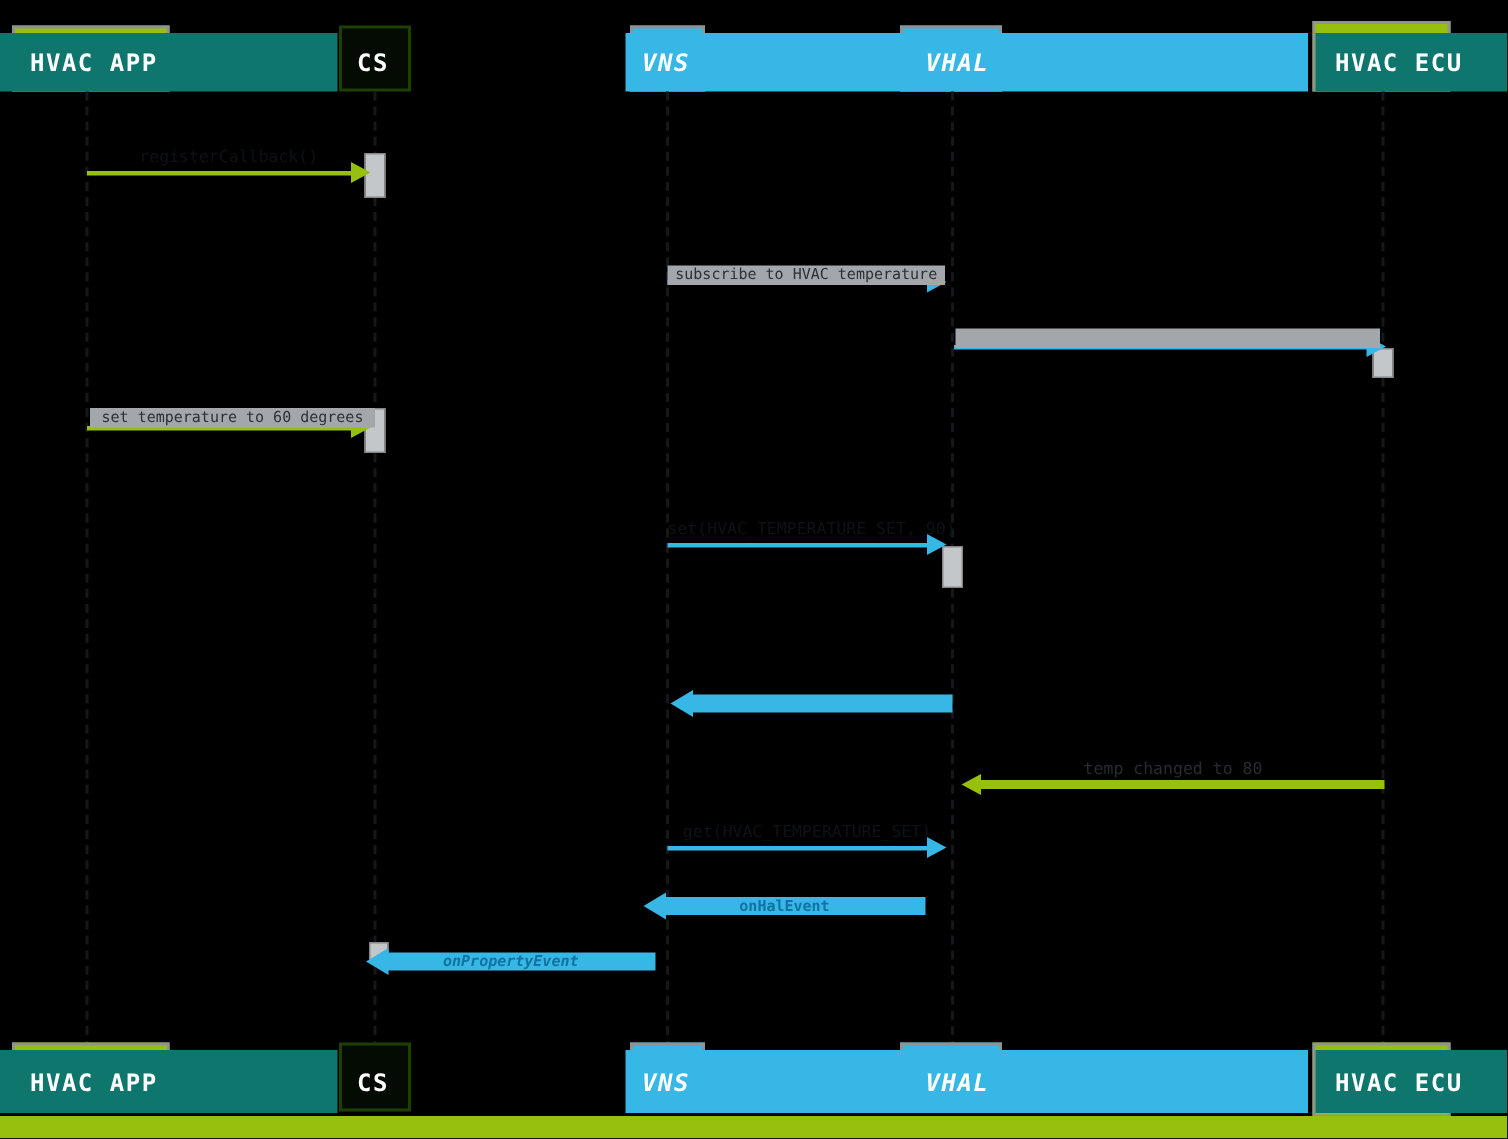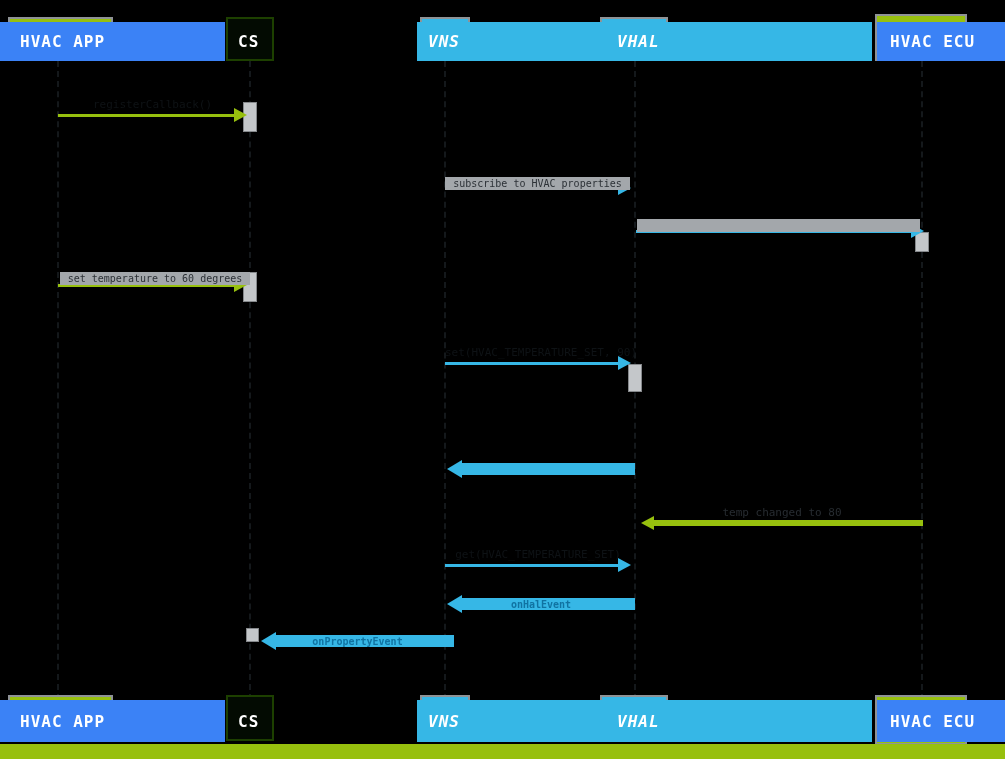--- a/index.html
+++ b/index.html
@@ -8,21 +8,21 @@
     font-family:"DejaVu Sans Mono","Liberation Mono",monospace;
   }
   .pbox{position:absolute;border:2px solid #8f9396;box-sizing:border-box;}
   .pbox.greenfill{background:#97c00e;}
   .pbox.bluefill{background:#36b7e6;}
   .pbox.darkfill{background:#030b02;border-color:#1d4000;}
   .banner{
     position:absolute;height:39px;display:flex;align-items:center;
     color:#ffffff;font-weight:bold;font-size:16px;letter-spacing:1px;white-space:pre;
   }
-  .banner.green{background:#3b82f6;}
+  .banner.green{background:#0f766e;}
   .banner.blue{background:#36b7e6;}
   .cs-label{
     position:absolute;height:39px;display:flex;align-items:center;
     color:#ffffff;font-weight:bold;font-size:16px;letter-spacing:1px;
   }
   .bottom-strip{position:absolute;left:0;width:1005px;height:15px;background:#97c00e;}
   .lifeline{position:absolute;width:0;border-left:2px dashed #14181b;}
   .activation{position:absolute;background:#c4c7ca;border:1px solid #85888b;box-sizing:border-box;}
   .msg{position:absolute;}
   .msg .line{position:absolute;}
@@ -78,21 +78,21 @@
       <div class="activation" style="left: 246px; top: 628px; width: 13px; height: 14px;"></div>
       <div class="msg" style="left: 58px; top: 108px; width: 189px; height: 14px;">
         <div class="line" style="top: 5.5px; height: 3px; background: rgb(151, 192, 14); left: 0px; width: 180px;"></div>
         <div class="head" style="top: 0px; border-top: 7px solid transparent; border-bottom: 7px solid transparent; right: 0px; border-left: 13px solid rgb(151, 192, 14);"></div>
       </div>
       <div class="lbl" style="left: 58px; top: 98px; width: 189px; color: rgb(14, 18, 21);">registerCallback()</div>
       <div class="msg" style="left: 445px; top: 181px; width: 186px; height: 14px;">
         <div class="line" style="top: 5.5px; height: 3px; background: rgb(54, 183, 230); left: 0px; width: 177px;"></div>
         <div class="head" style="top: 0px; border-top: 7px solid transparent; border-bottom: 7px solid transparent; right: 0px; border-left: 13px solid rgb(54, 183, 230);"></div>
       </div>
-      <div class="strip" style="left: 445px; top: 177px; width: 185px;">subscribe to HVAC properties</div>
+      <div class="strip" style="left: 445px; top: 177px; width: 185px;">subscribe to HVAC temperature</div>
       <div class="msg" style="left: 636px; top: 224px; width: 288px; height: 14px;">
         <div class="line" style="top: 5.5px; height: 3px; background: rgb(54, 183, 230); left: 0px; width: 279px;"></div>
         <div class="head" style="top: 0px; border-top: 7px solid transparent; border-bottom: 7px solid transparent; right: 0px; border-left: 13px solid rgb(54, 183, 230);"></div>
       </div>
       <div class="strip" style="left: 637px; top: 219px; width: 283px;"></div>
       <div class="msg" style="left: 58px; top: 278px; width: 189px; height: 14px;">
         <div class="line" style="top: 5.5px; height: 3px; background: rgb(151, 192, 14); left: 0px; width: 180px;"></div>
         <div class="head" style="top: 0px; border-top: 7px solid transparent; border-bottom: 7px solid transparent; right: 0px; border-left: 13px solid rgb(151, 192, 14);"></div>
       </div>
       <div class="strip" style="left: 60px; top: 272px; width: 190px;">set temperature to 60 degrees</div>
@@ -108,26 +108,26 @@
       <div class="msg" style="left: 641px; top: 516px; width: 282px; height: 14px;">
         <div class="line" style="top: 4px; height: 6px; background: rgb(151, 192, 14); left: 9px; width: 273px;"></div>
         <div class="head" style="top: 0px; border-top: 7px solid transparent; border-bottom: 7px solid transparent; left: 0px; border-right: 13px solid rgb(151, 192, 14);"></div>
       </div>
       <div class="lbl" style="left: 641px; top: 506px; width: 282px; color: rgb(39, 44, 49);">temp changed to 80</div>
       <div class="msg" style="left: 445px; top: 558px; width: 186px; height: 14px;">
         <div class="line" style="top: 5.5px; height: 3px; background: rgb(54, 183, 230); left: 0px; width: 177px;"></div>
         <div class="head" style="top: 0px; border-top: 7px solid transparent; border-bottom: 7px solid transparent; right: 0px; border-left: 13px solid rgb(54, 183, 230);"></div>
       </div>
       <div class="lbl" style="left: 445px; top: 548px; width: 186px; color: rgb(14, 18, 21);">get(HVAC_TEMPERATURE_SET)</div>
-      <div class="msg" style="left: 447px; top: 595px; width: 188px; height: 18px;">
+      <div class="msg" style="left: 429px; top: 595px; width: 188px; height: 18px;">
         <div class="line" style="top: 3px; height: 12px; background: rgb(54, 183, 230); left: 11px; width: 177px;"></div>
         <div class="head" style="top: 0px; border-top: 9px solid transparent; border-bottom: 9px solid transparent; left: 0px; border-right: 15px solid rgb(54, 183, 230);"></div>
         <div class="overlay-lbl" style="color: rgb(16, 115, 162);">onHalEvent</div>
       </div>
-      <div class="msg" style="left: 261px; top: 632px; width: 193px; height: 18px;">
+      <div class="msg" style="left: 244px; top: 632px; width: 193px; height: 18px; font-style: italic;">
         <div class="line" style="top: 3px; height: 12px; background: rgb(54, 183, 230); left: 11px; width: 182px;"></div>
         <div class="head" style="top: 0px; border-top: 9px solid transparent; border-bottom: 9px solid transparent; left: 0px; border-right: 15px solid rgb(54, 183, 230);"></div>
         <div class="overlay-lbl" style="color: rgb(16, 115, 162);">onPropertyEvent</div>
       </div>
     </div>
 
   <div class="pbox greenfill" style="left:8px;top:695px;width:105px;height:46px;"></div>
   <div class="pbox darkfill" style="left:226px;top:695px;width:48px;height:46px;"></div>
   <div class="pbox bluefill" style="left:420px;top:695px;width:50px;height:46px;"></div>
   <div class="pbox bluefill" style="left:600px;top:695px;width:68px;height:46px;"></div>

